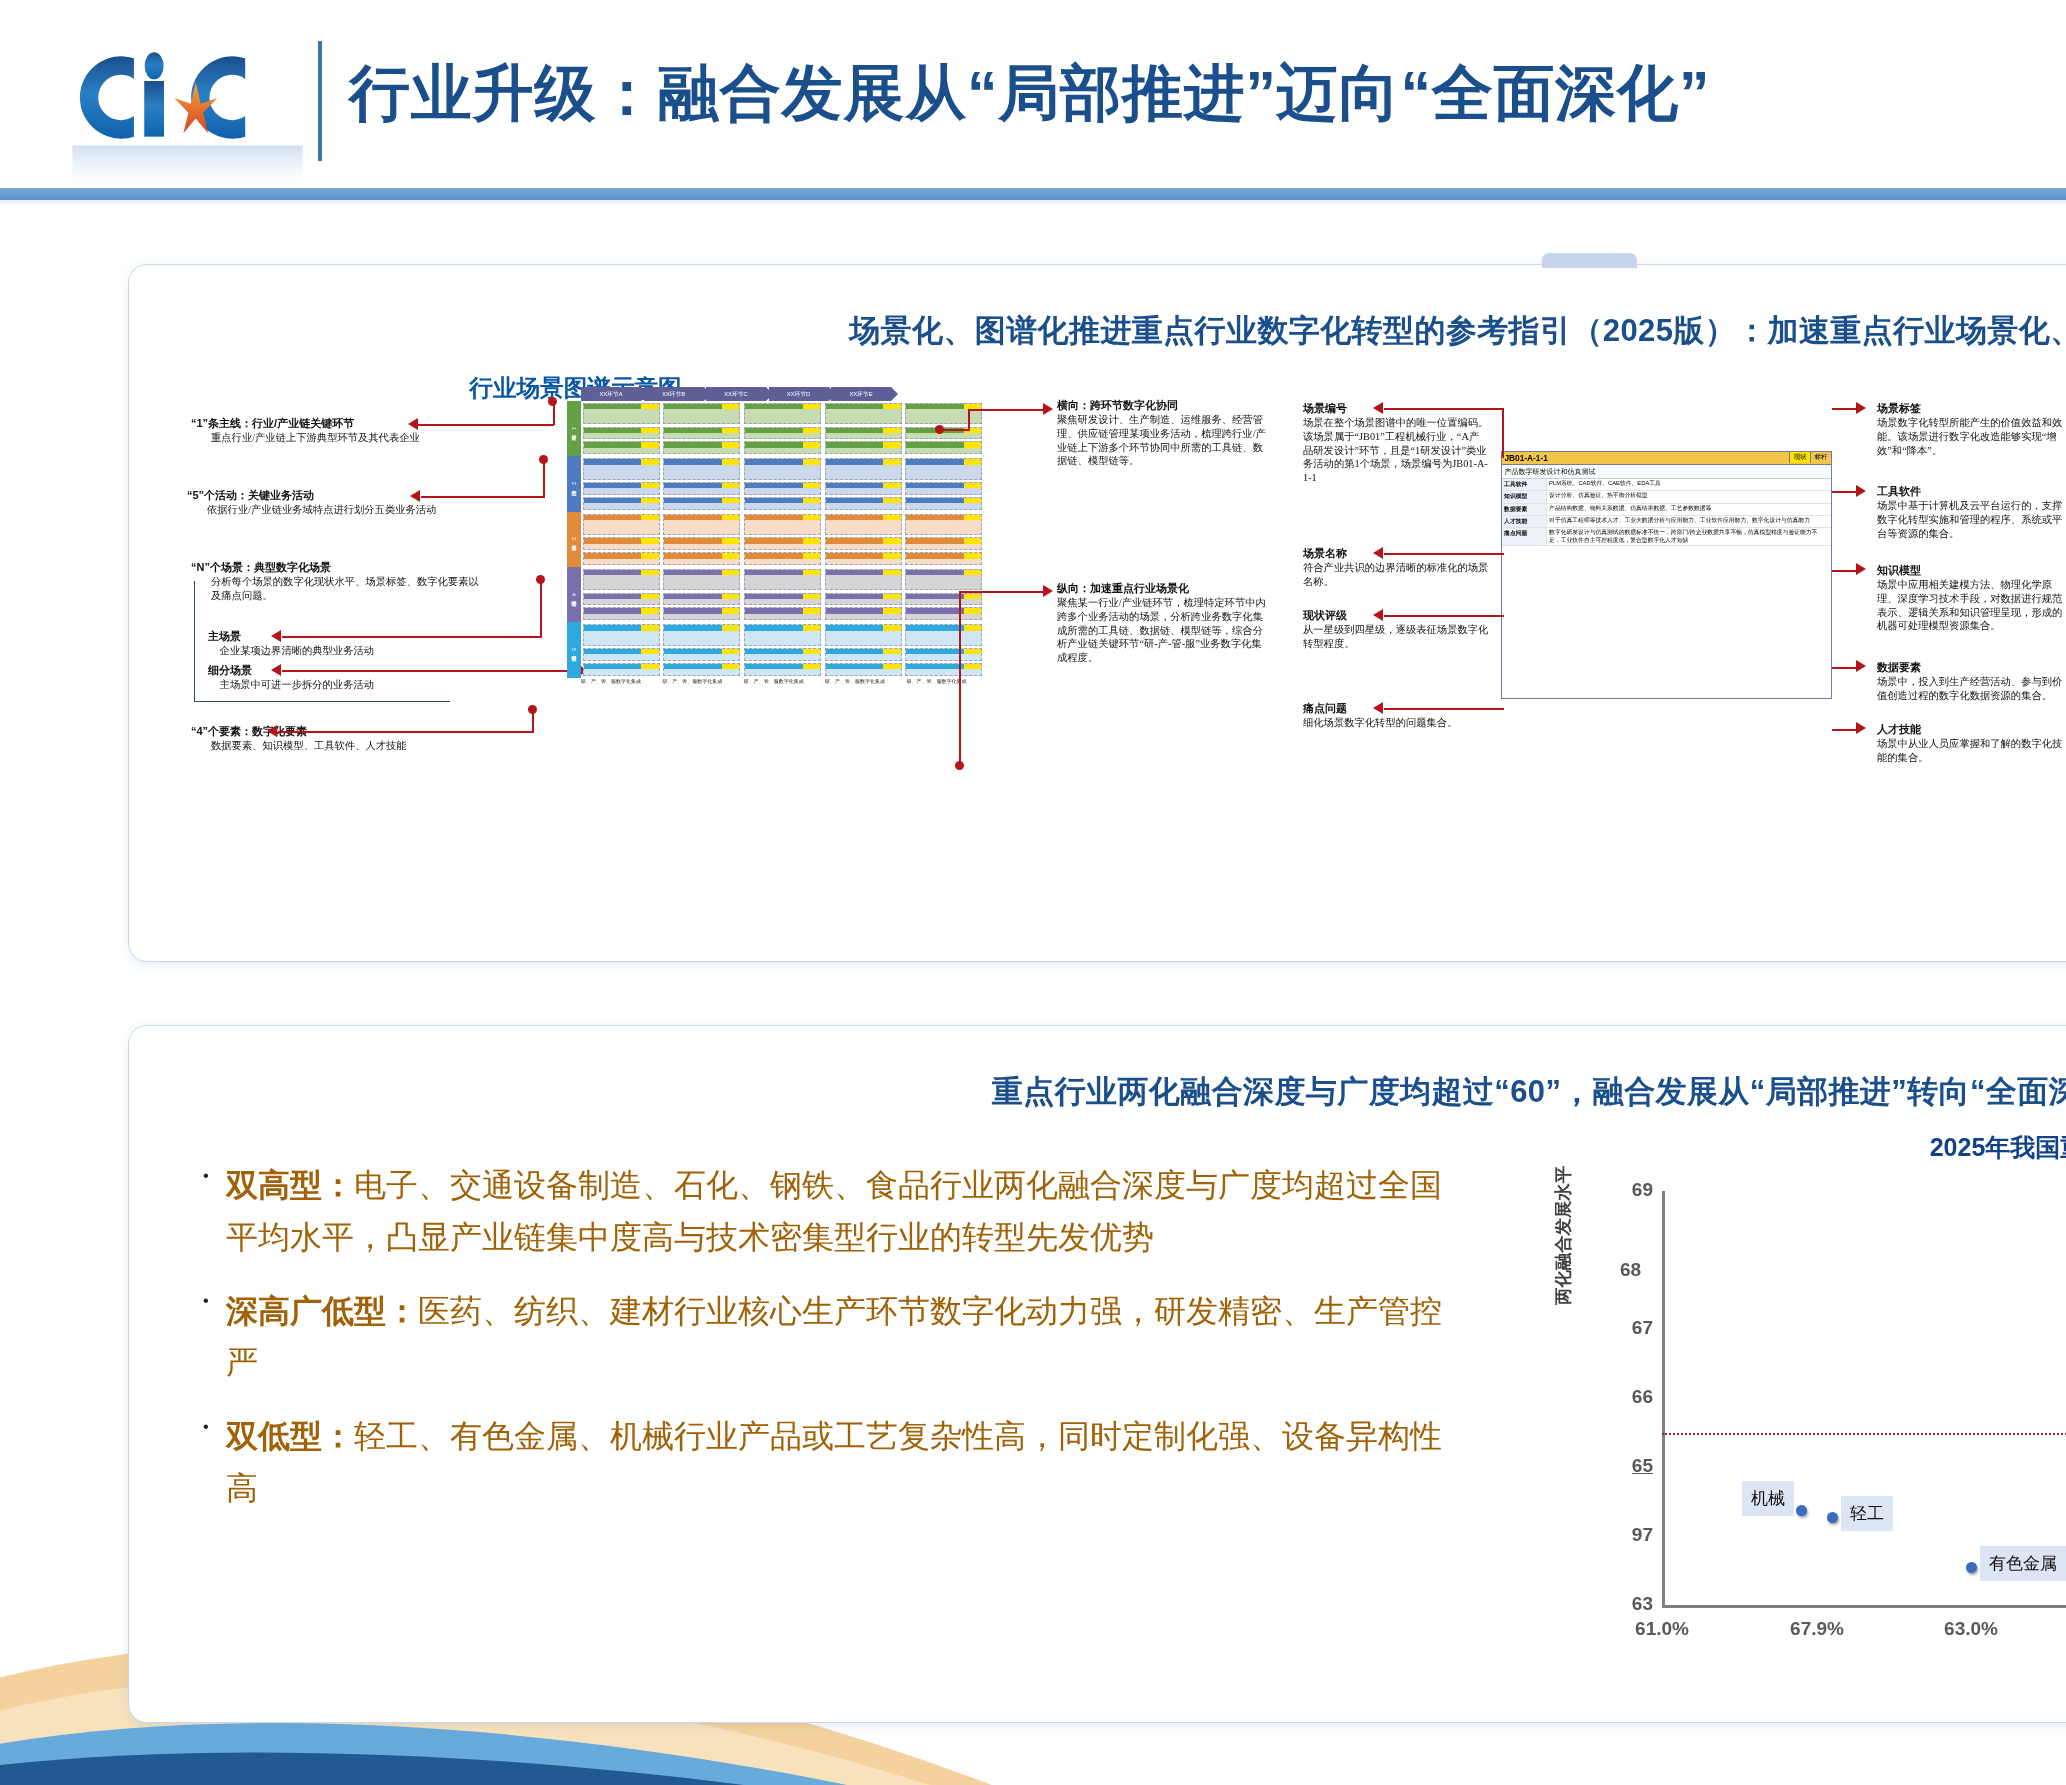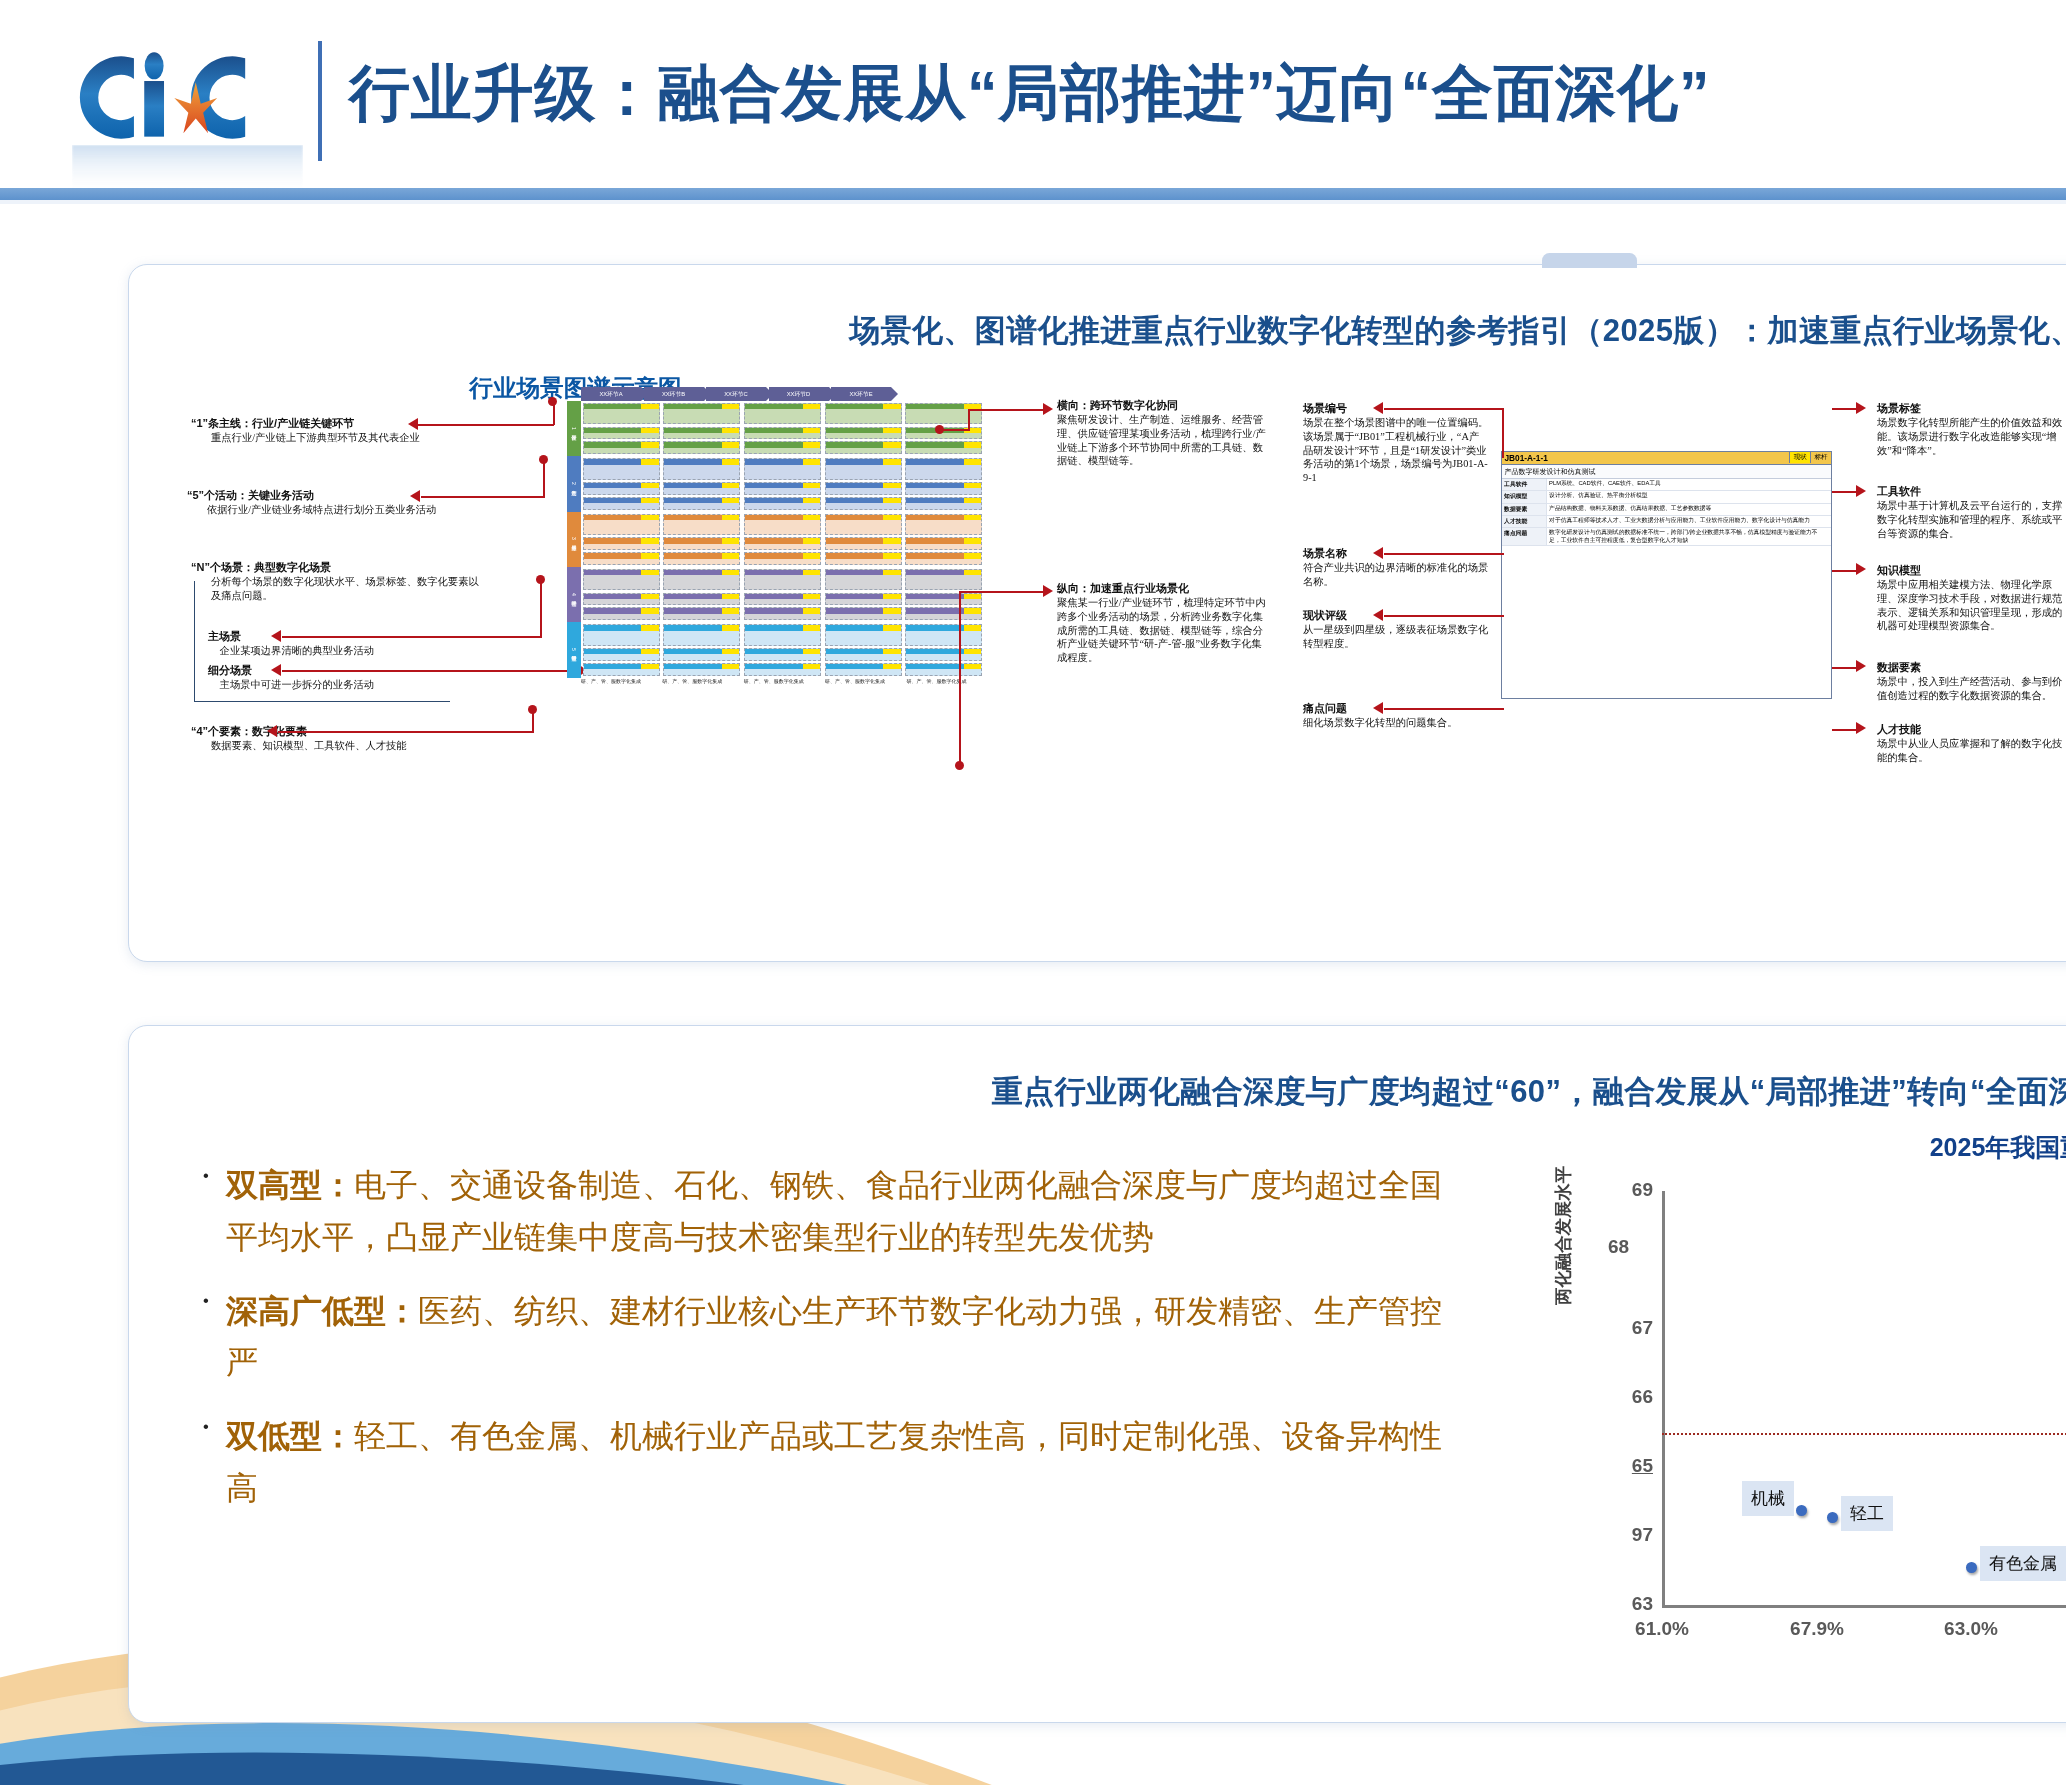--- a/index.html
+++ b/index.html
@@ -832,21 +832,21 @@
     <div class="arrow-v" style="left:830px; top:326px; height:174px;"></div>
     <div class="arrow-dot" style="left:826px; top:496px;"></div>
 
     <div class="ann" style="left:928px; top:316px; width:215px;">
       <div class="h">纵向：加速重点行业场景化</div>
       <div class="b">聚焦某一行业/产业链环节，梳理特定环节中内跨多个业务活动的场景，分析跨业务数字化集成所需的工具链、数据链、模型链等，综合分析产业链关键环节“研-产-管-服”业务数字化集成程度。</div>
     </div>
 
     <div class="ann" style="left:1174px; top:136px; width:186px;">
       <div class="h">场景编号</div>
-      <div class="b">场景在整个场景图谱中的唯一位置编码。该场景属于“JB01”工程机械行业，“A产品研发设计”环节，且是“1研发设计”类业务活动的第1个场景，场景编号为JB01-A-9-1</div>
+      <div class="b">场景在整个场景图谱中的唯一位置编码。该场景属于“JB01”工程机械行业，“A产品研发设计”环节，且是“1研发设计”类业务活动的第1个场景，场景编号为JB01-A-1-1</div>
     </div>
     <div class="ann" style="left:1174px; top:281px; width:186px;">
       <div class="h">场景名称</div>
       <div class="b">符合产业共识的边界清晰的标准化的场景名称。</div>
     </div>
     <div class="ann" style="left:1174px; top:343px; width:186px;">
       <div class="h">现状评级</div>
       <div class="b">从一星级到四星级，逐级表征场景数字化转型程度。</div>
     </div>
     <div class="ann" style="left:1174px; top:436px; width:186px;">
@@ -954,21 +954,21 @@
       <div class="chart-title" style="top:0;">2025年我国重点行业两化融合发展水平与两化融合达成度</div>
 
       <div class="axis" style="left:161px; top:60px; width:2.9px; height:417px;"></div>
       <div class="axis" style="left:161px; top:474px; width:1236px; height:2.9px;"></div>
       <div id="chart-yticks">
           <div class="tick" style="left: 107px; top: 462px; width: 45px; text-align: right;">63</div>
           <div class="tick" style="left: 107px; top: 393px; width: 45px; text-align: right;">97</div>
           <div class="tick" style="left: 107px; top: 324px; width: 45px; text-align: right; text-decoration: underline;">65</div>
           <div class="tick" style="left: 107px; top: 255px; width: 45px; text-align: right;">66</div>
           <div class="tick" style="left: 107px; top: 186px; width: 45px; text-align: right;">67</div>
-          <div class="tick" style="left: 107px; top: 105px; width: 45px; text-align: left;">68</div>
+          <div class="tick" style="left: 107px; top: 128px; width: 45px; text-align: center;">68</div>
           <div class="tick" style="left: 107px; top: 48px; width: 45px; text-align: right;">69</div>
         </div>
       <div id="chart-xticks">
           <div class="tick" style="left: 103px; top: 487px; width: 116px; text-align: center;">61.0%</div>
           <div class="tick" style="left: 258px; top: 487px; width: 116px; text-align: center;">67.9%</div>
           <div class="tick" style="left: 412px; top: 487px; width: 116px; text-align: center;">63.0%</div>
         </div>
       <div class="axlabel" style="left:50px; top:174px; transform:rotate(-90deg); transform-origin:left top; white-space:nowrap;">两化融合发展水平</div>
 
       <div id="chart-refs">

